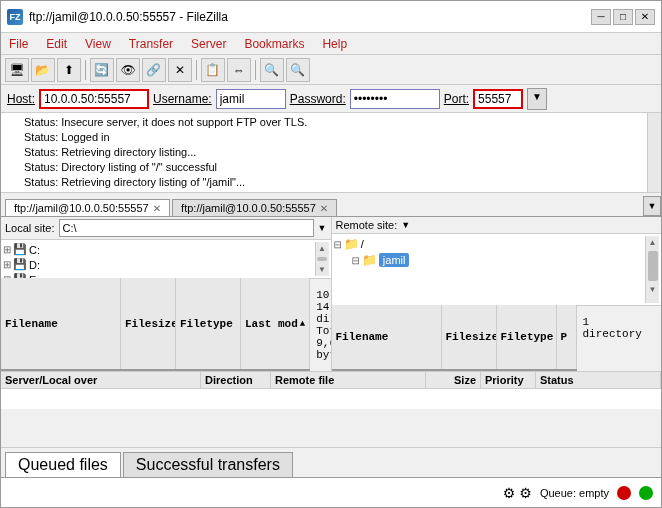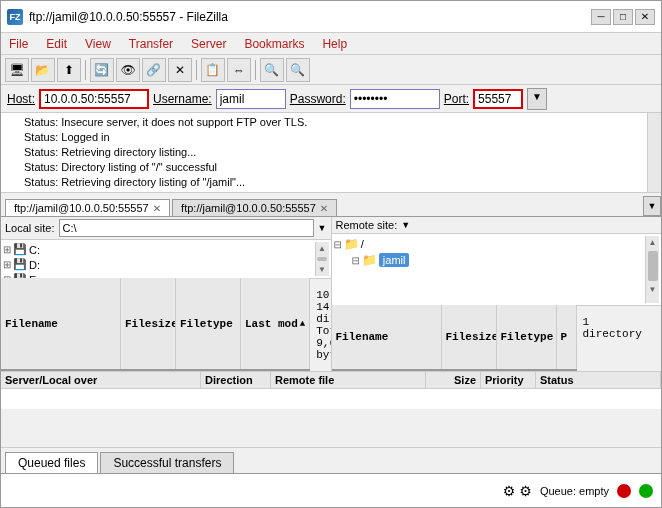--- a/index.html
+++ b/index.html
@@ -315,21 +315,21 @@
       display: flex;
       padding: 4px 4px 0;
       gap: 2px;
       align-items: flex-end;
     }
     .bottom-tab {
       background: #e0e0e0;
       border: 1px solid #999;
       border-bottom: none;
       padding: 3px 12px;
-      font-size: 12px;
+      font-size: 16px;
       cursor: pointer;
     }
     .bottom-tab.active {
       background: #fff;
     }
     .bottom-status {
       background: #fff;
       border-top: 1px solid #999;
       flex: 1;
       display: flex;

